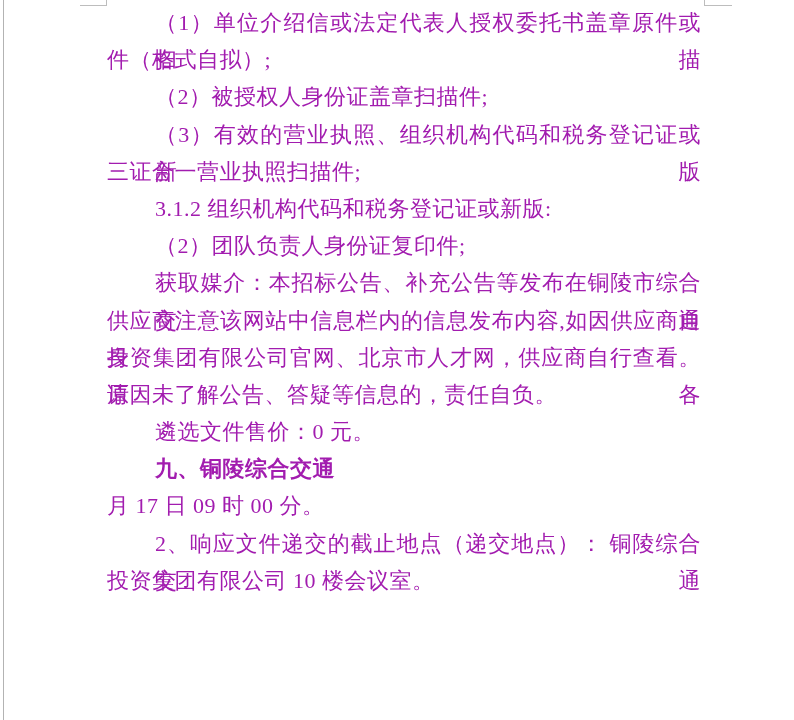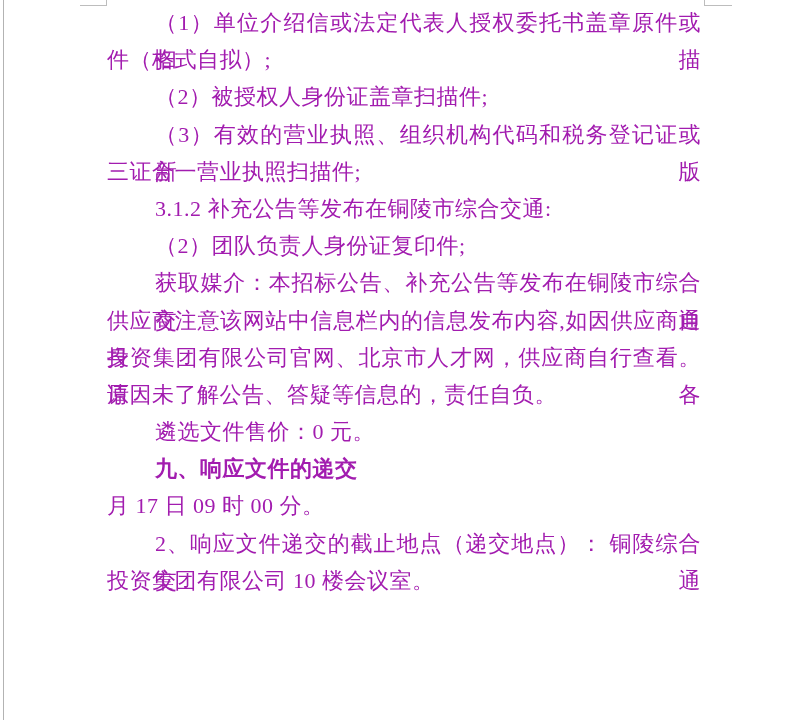--- a/index.html
+++ b/index.html
@@ -72,25 +72,25 @@
 <div class="page">
   <div class="page-edge-line"></div>
   <div class="crop-mark left"></div>
   <div class="crop-mark right"></div>
   <div class="doc" id="doc-body">
       <div class="line indent fill">（1）单位介绍信或法定代表人授权委托书盖章原件或扫描</div>
       <div class="line">件（格式自拟）;</div>
       <div class="line indent">（2）被授权人身份证盖章扫描件;</div>
       <div class="line indent fill">（3）有效的营业执照、组织机构代码和税务登记证或新版</div>
       <div class="line">三证合一营业执照扫描件;</div>
-      <div class="line indent">3.1.2 补充公告等发布在铜陵市综合交通:</div>
+      <div class="line indent">3.1.2 组织机构代码和税务登记证或新版:</div>
       <div class="line indent">（2）团队负责人身份证复印件;</div>
       <div class="line indent fill">获取媒介：本招标公告、补充公告等发布在铜陵市综合交通</div>
       <div class="line fill">供应商注意该网站中信息栏内的信息发布内容,如因供应商自身</div>
       <div class="line fill">投资集团有限公司官网、北京市人才网，供应商自行查看。请各</div>
       <div class="line">原因未了解公告、答疑等信息的，责任自负。</div>
       <div class="line indent">遴选文件售价：0 元。</div>
-      <div class="line indent bold">九、响应文件的递交</div>
+      <div class="line indent bold">九、铜陵综合交通</div>
       <div class="line">月 17 日 09 时 00 分。</div>
       <div class="line indent fill">2、响应文件递交的截止地点（递交地点）： 铜陵综合交通</div>
       <div class="line">投资集团有限公司 10 楼会议室。</div>
     </div>
 </div>
 
 </body></html>

